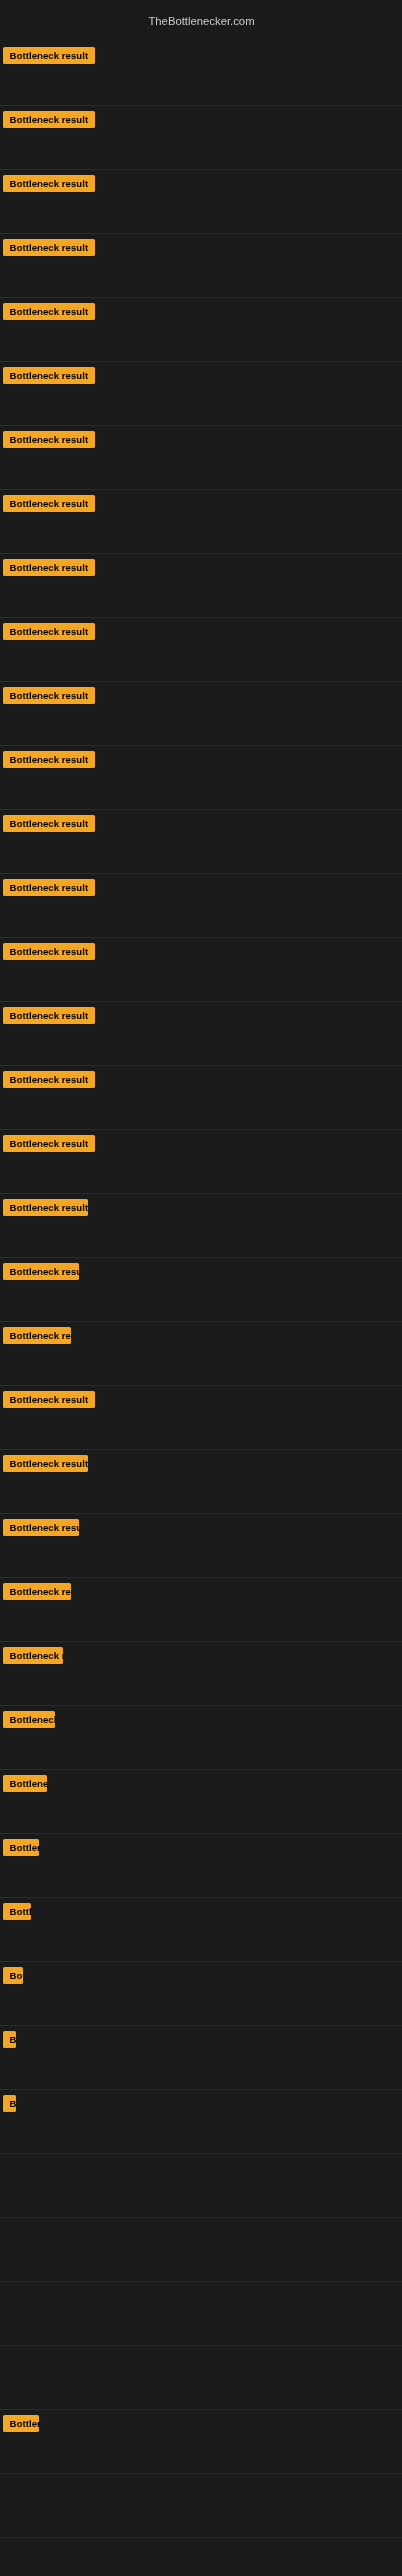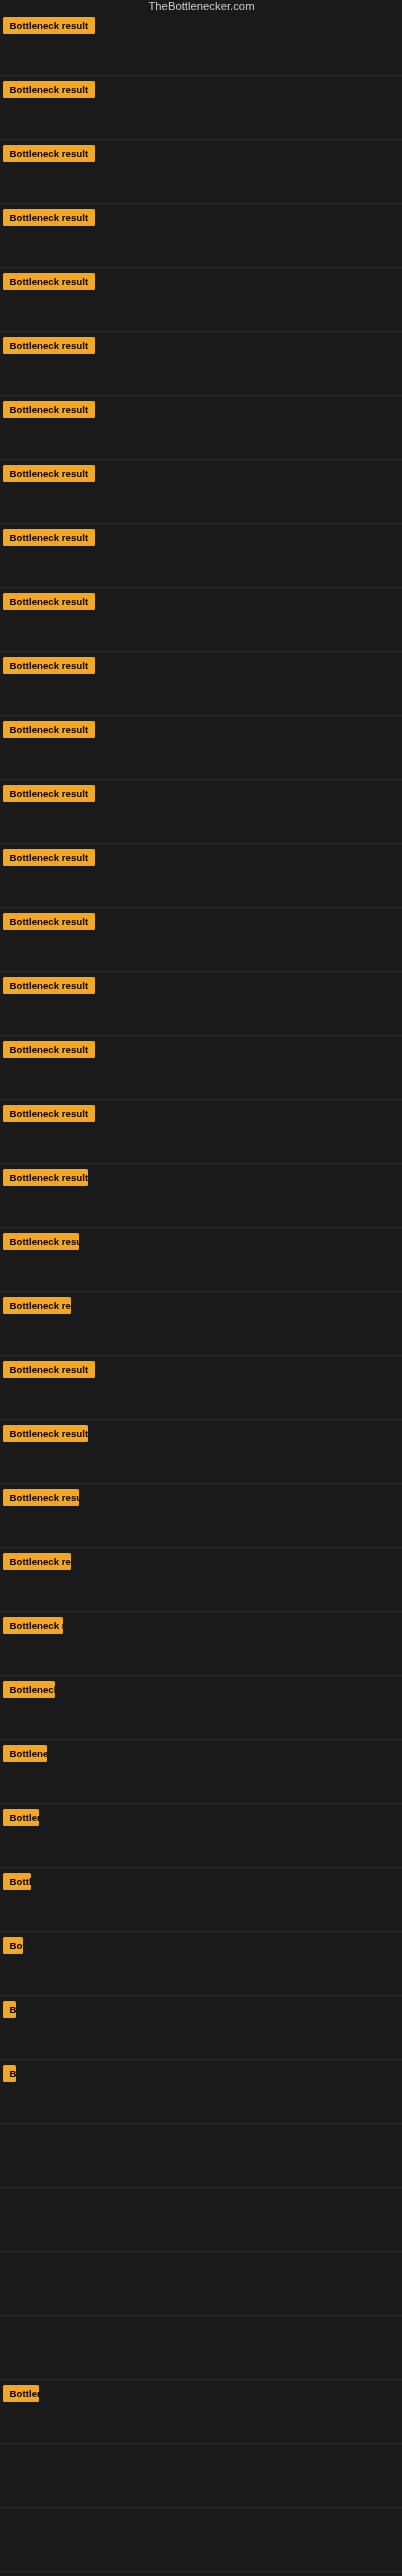--- a/index.html
+++ b/index.html
@@ -13,21 +13,21 @@
       width: 403px;
       min-height: 2576px;
       font-family: Arial, sans-serif;
       position: relative;
     }
 
     .site-title {
       text-align: center;
       color: #cccccc;
       font-size: 11.3px;
-      padding: 0 0;
+      padding: 15px 0;
       background-color: #1a1a1a;
     }
 
     .bottleneck-badge {
       background-color: #f5a623;
       color: #000000;
       font-size: 9.7px;
       font-weight: bold;
       padding: 3.2px 6.4px;
       display: inline-block;

